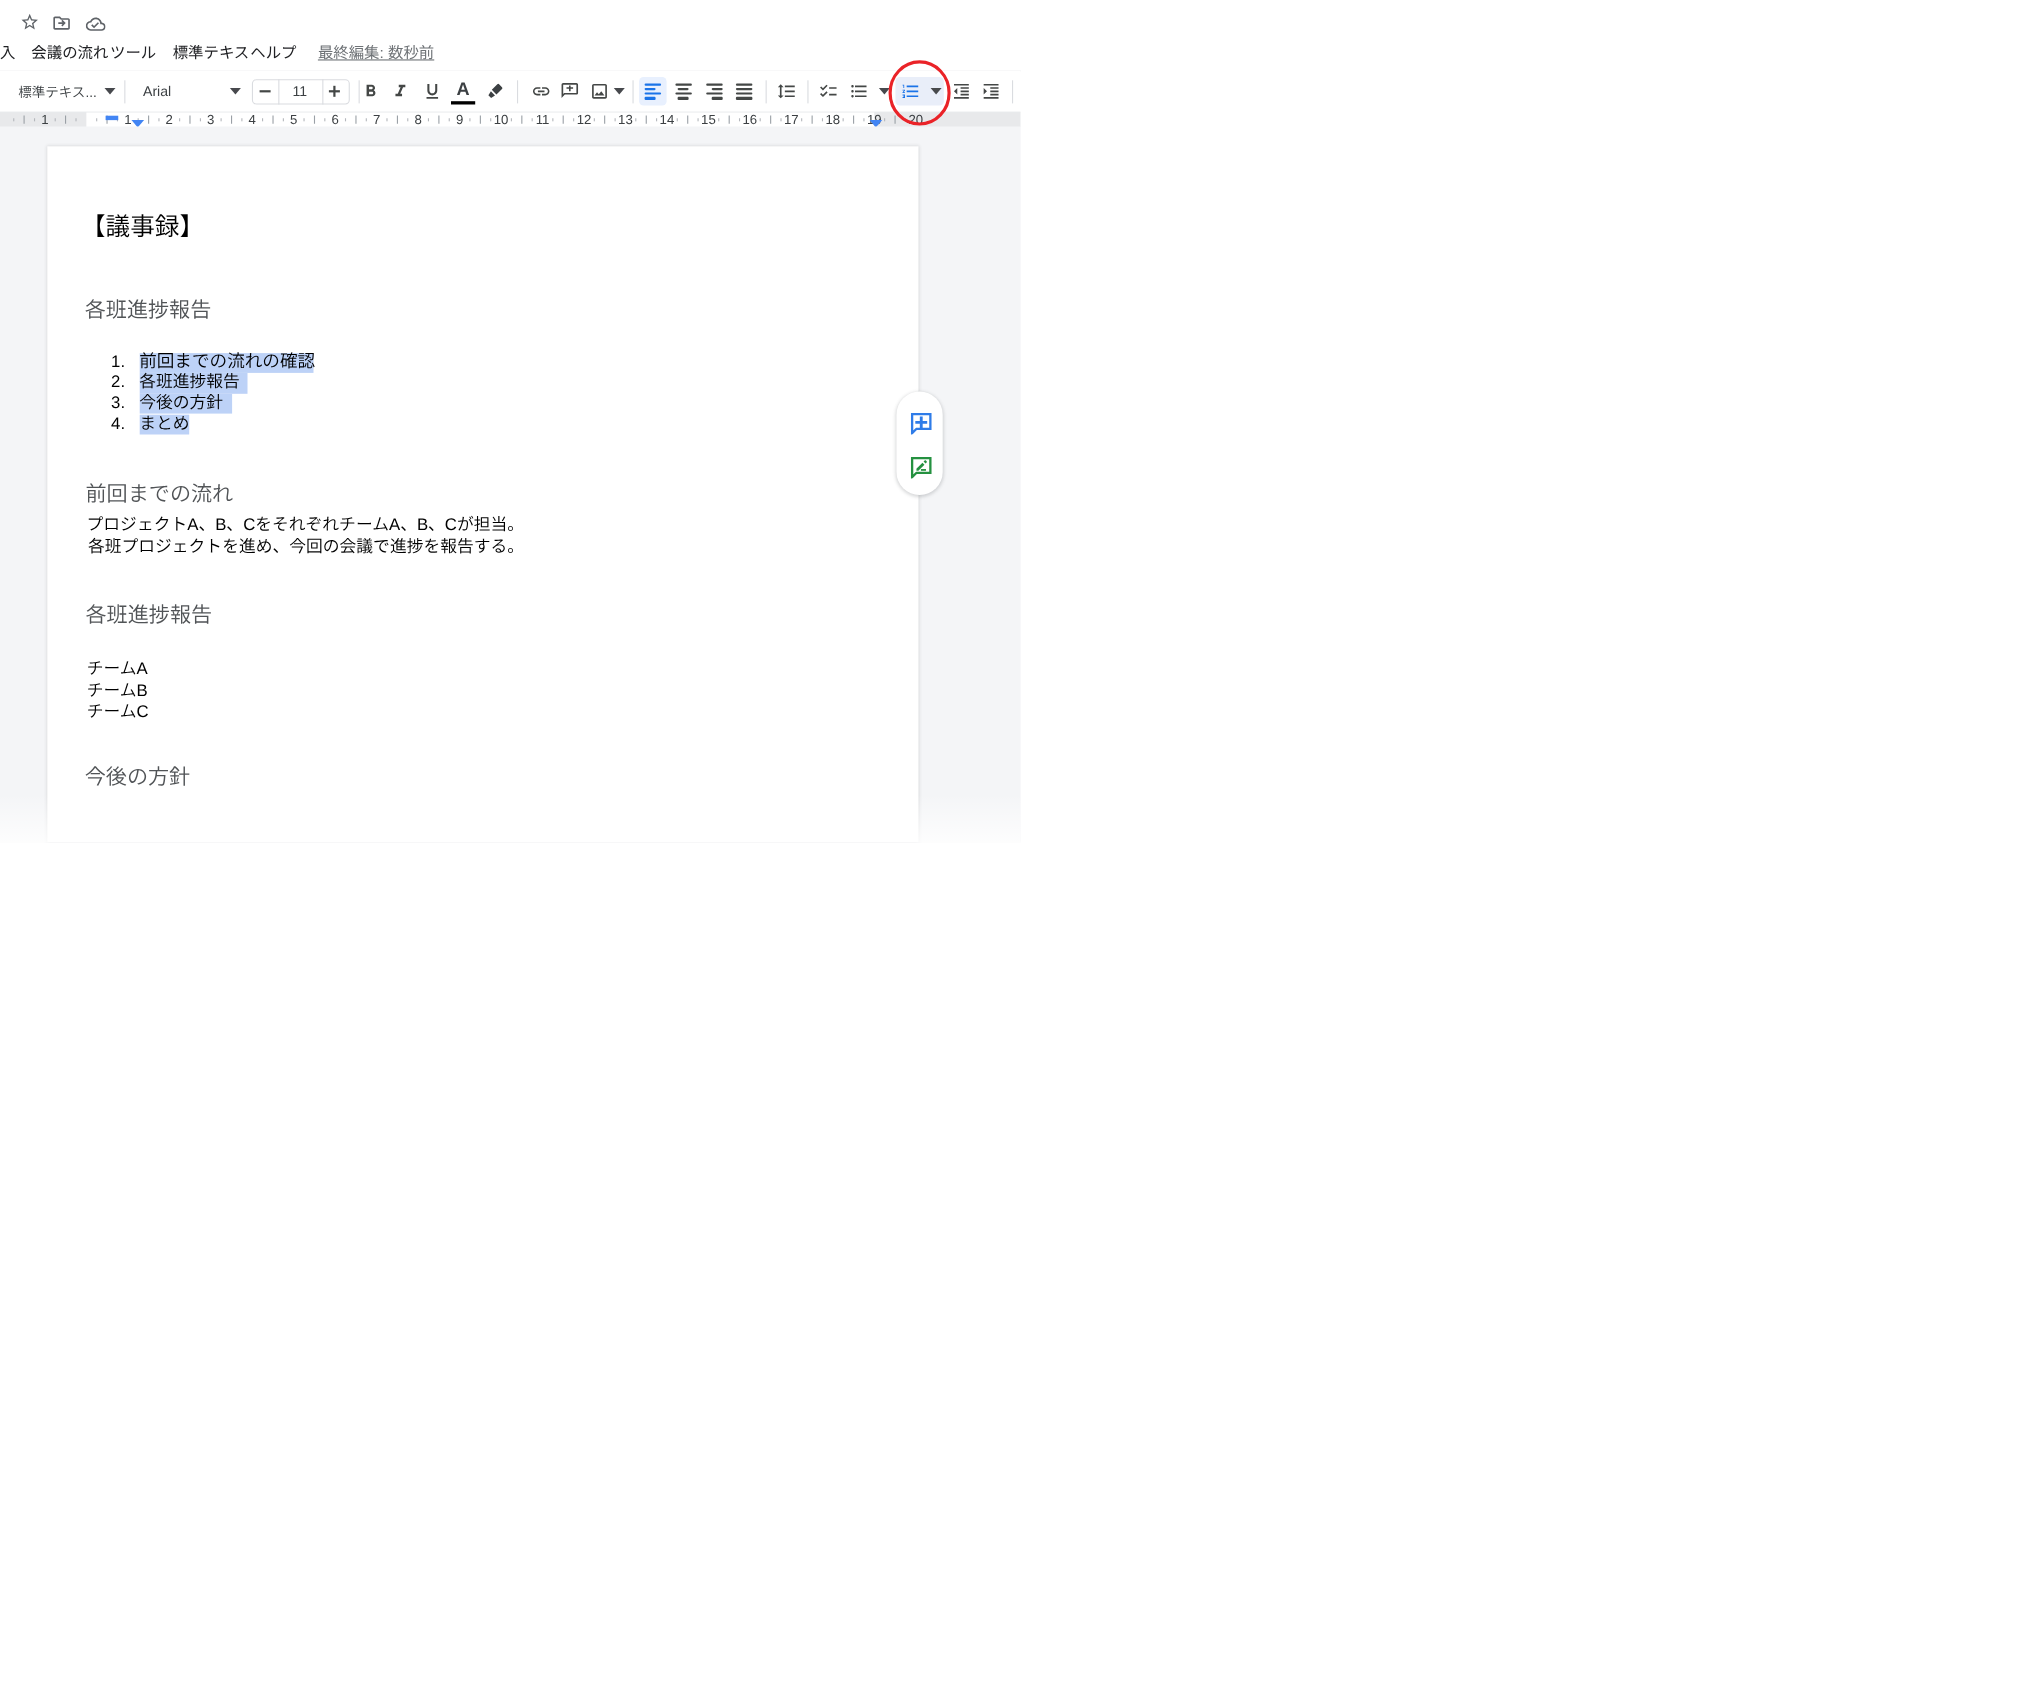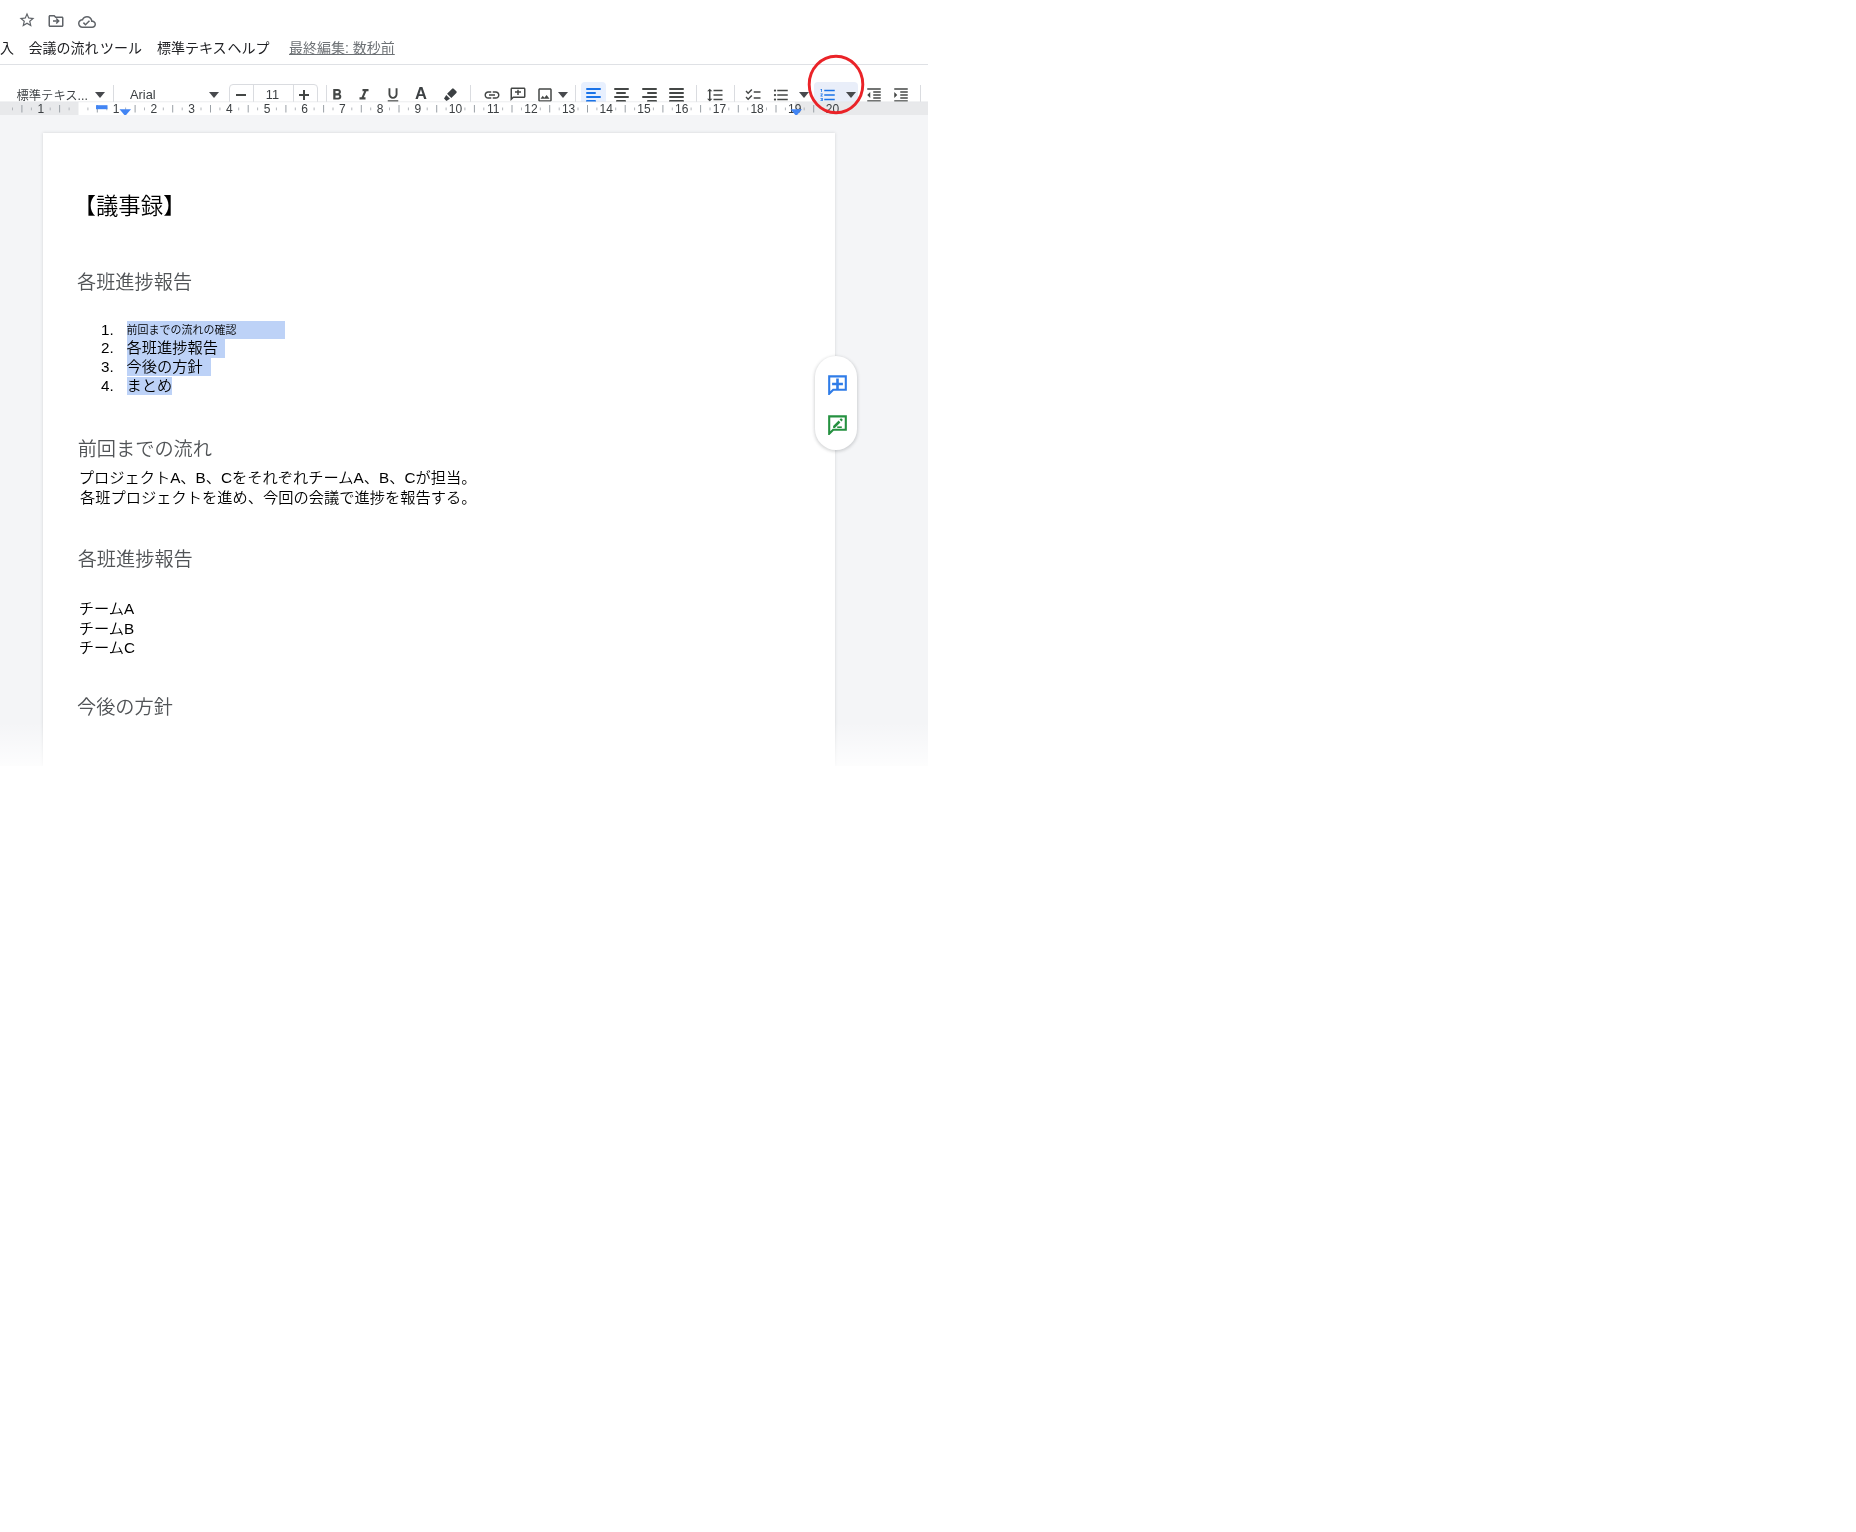--- a/index.html
+++ b/index.html
@@ -32,21 +32,21 @@
 
   <div class="menu" style="left:0px">入</div>
   <div class="menu" style="left:28.5px">会議の流れ</div>
   <div class="menu" style="left:100px">ツール</div>
   <div class="menu" style="left:157px">標準テキス</div>
   <div class="menu" style="left:227.5px">ヘルプ</div>
   <div class="menu" style="left:289px;color:#6e7276;text-decoration:underline;">最終編集: 数秒前</div>
 
   <div class="abs" style="left:0;top:63.5px;width:928px;height:1px;background:#dfe1e5;"></div>
 
-  <div id="toolbar" class="abs" style="left:0;top:64px;width:928px;height:37px;background:#fff;margin-top:12px;">
+  <div id="toolbar" class="abs" style="left:0;top:64px;width:928px;height:37px;background:#fff;">
     <div class="abs jp350" style="left:16.5px;top:12.5px;font-size:12.3px;line-height:14px;color:#3c4043;">標準テキス...</div>
     <div class="caret" style="left:95px;top:16px;"></div>
     <div class="sep" style="left:113px;top:9px;"></div>
     <div class="abs" style="left:130px;top:12px;font-size:12.8px;line-height:14px;color:#3c4043;">Arial</div>
     <div class="caret" style="left:208.5px;top:16px;"></div>
     <div class="abs" style="left:229px;top:7.5px;width:88.5px;height:23px;border:1px solid #dadce0;border-radius:4px;box-sizing:border-box;"></div>
     <div class="abs" style="left:253px;top:7.5px;width:1px;height:23px;background:#dadce0;"></div>
     <div class="abs" style="left:292.5px;top:7.5px;width:1px;height:23px;background:#dadce0;"></div>
     <div class="abs" style="left:236px;top:17.5px;width:10px;height:2px;background:#444746;"></div>
     <div class="abs" style="left:264px;top:12px;width:17px;text-align:center;font-size:12.8px;line-height:14px;color:#3c4043;">11</div>
@@ -228,21 +228,21 @@
   </svg>
 
   <div class="abs" style="left:0;top:114.5px;width:928px;height:651.5px;background:#f4f5f7;"></div>
   <div class="abs" style="left:42.5px;top:132.5px;width:792.5px;height:633.5px;background:#fff;box-shadow:0 0 3px rgba(60,64,67,0.18);"></div>
 
   <div id="doc">
   <div class="abs jp350" style="left:73.6px;top:193px;font-size:22.4px;line-height:27px;color:#000;">【議事録】</div>
   <div class="abs jp350" style="left:77px;top:271px;font-size:19.2px;line-height:24px;color:#515457;">各班進捗報告</div>
   <div class="abs" style="left:126.5px;top:320.5px;width:158.5px;height:18.66px;background:#bdd2f7;"></div>
   <div class="abs" style="left:101px;top:320.5px;height:18.66px;line-height:18.66px;font-size:15.2px;color:#000;">1.</div>
-  <div class="abs jp350" style="left:126.5px;top:320.5px;height:18.66px;line-height:18.66px;font-size:11px;color:#000;">前回までの流れの確認</div>
+  <div class="abs jp350" style="left:126.5px;top:320.5px;height:18.66px;line-height:18.66px;font-size:16px;color:#000;">前回までの流れの確認</div>
   <div class="abs" style="left:126.5px;top:339.2px;width:98.5px;height:18.66px;background:#bdd2f7;"></div>
   <div class="abs" style="left:101px;top:339.2px;height:18.66px;line-height:18.66px;font-size:15.2px;color:#000;">2.</div>
   <div class="abs jp350" style="left:126.5px;top:339.2px;height:18.66px;line-height:18.66px;font-size:15.25px;color:#000;">各班進捗報告</div>
   <div class="abs" style="left:126.5px;top:357.8px;width:84.5px;height:18.66px;background:#bdd2f7;"></div>
   <div class="abs" style="left:101px;top:357.8px;height:18.66px;line-height:18.66px;font-size:15.2px;color:#000;">3.</div>
   <div class="abs jp350" style="left:126.5px;top:357.8px;height:18.66px;line-height:18.66px;font-size:15.25px;color:#000;">今後の方針</div>
   <div class="abs" style="left:126.5px;top:376.5px;width:45.5px;height:18.66px;background:#bdd2f7;"></div>
   <div class="abs" style="left:101px;top:376.5px;height:18.66px;line-height:18.66px;font-size:15.2px;color:#000;">4.</div>
   <div class="abs jp350" style="left:126.5px;top:376.5px;height:18.66px;line-height:18.66px;font-size:15.25px;color:#000;">まとめ</div>
   <div class="abs jp350" style="left:77.7px;top:438px;font-size:19.2px;line-height:24px;color:#515457;">前回までの流れ</div>

